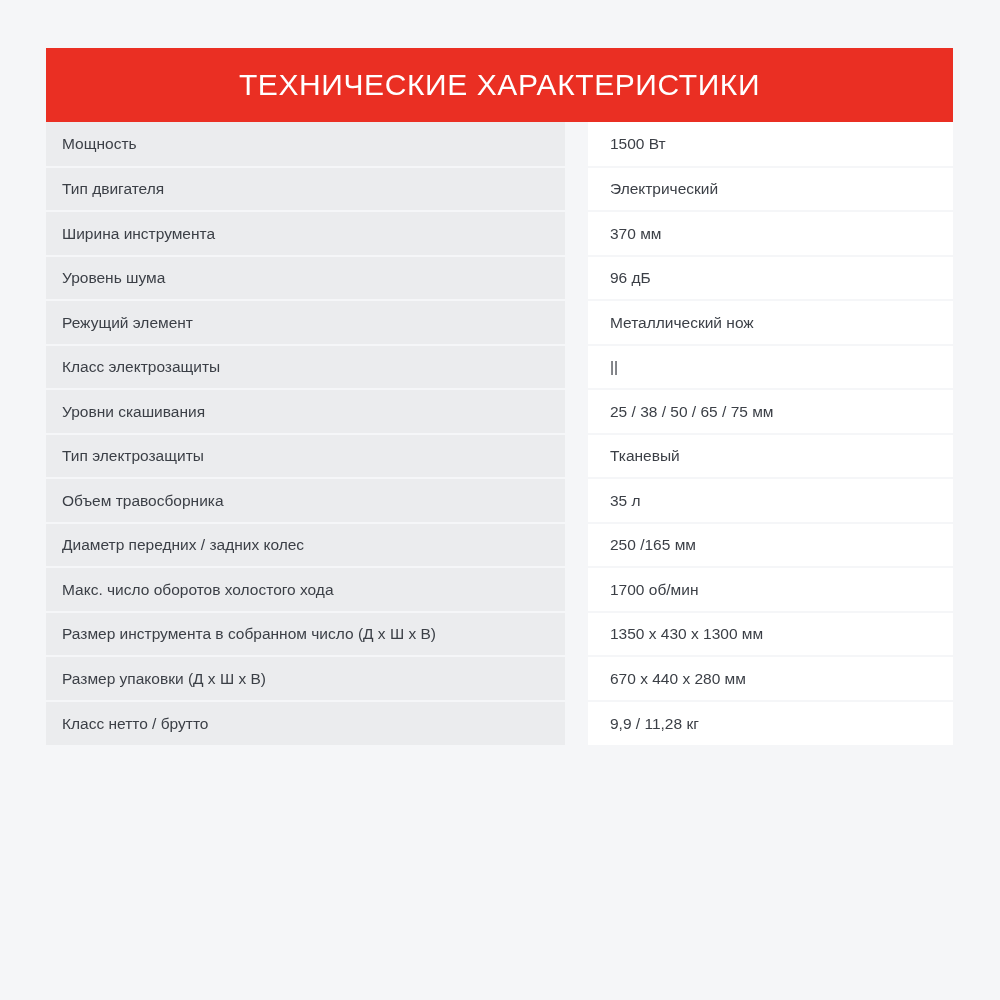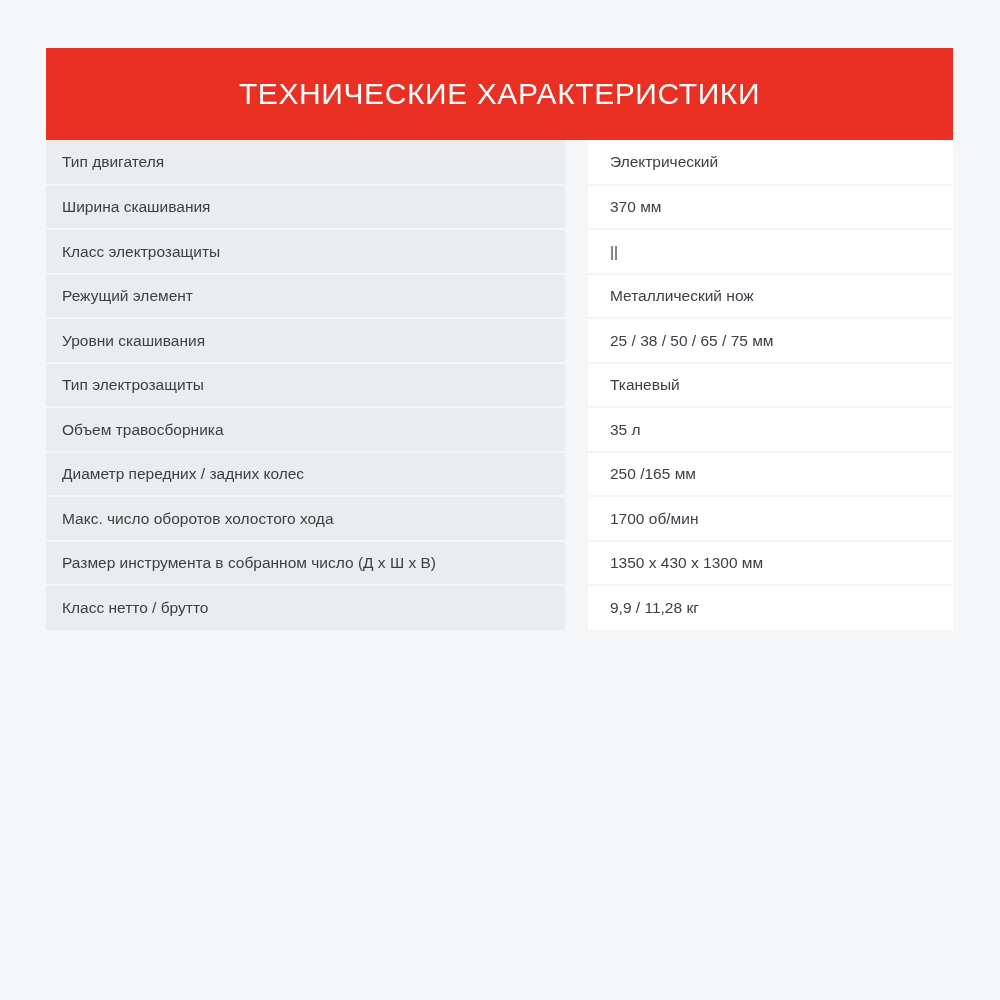--- a/index.html
+++ b/index.html
@@ -18,21 +18,21 @@
 
   .sheet {
     position: absolute;
     left: 46px;
     top: 48px;
     width: 907px;
   }
 
   
   .spec-header {
-    height: 92px;
+    height: 74px;
     background: #ea2f23;
     display: flex;
     align-items: center;
     justify-content: center;
   }
   .spec-header-title {
     color: #ffffff;
     font-size: 30px;
     letter-spacing: 0.6px;
     font-weight: 400;
@@ -96,38 +96,48 @@
   </div>
 
   <table class="spec-table">
     <colgroup>
       <col style="width:519px">
       <col style="width:23px">
       <col style="width:365px">
     </colgroup>
     <tbody>
         <tr class="spec-row">
+          <td class="spec-cell-label">Мощность</td>
+          <td class="col-gap"></td>
+          <td class="spec-cell-value">1500 Вт</td>
+        </tr>
+        <tr class="spec-row">
           <td class="spec-cell-label">Тип двигателя</td>
           <td class="col-gap"></td>
           <td class="spec-cell-value">Электрический</td>
         </tr>
         <tr class="spec-row">
-          <td class="spec-cell-label">Ширина скашивания</td>
+          <td class="spec-cell-label">Ширина инструмента</td>
           <td class="col-gap"></td>
           <td class="spec-cell-value">370 мм</td>
+        </tr>
+        <tr class="spec-row">
+          <td class="spec-cell-label">Уровень шума</td>
+          <td class="col-gap"></td>
+          <td class="spec-cell-value">96 дБ</td>
+        </tr>
+        <tr class="spec-row">
+          <td class="spec-cell-label">Режущий элемент</td>
+          <td class="col-gap"></td>
+          <td class="spec-cell-value">Металлический нож</td>
         </tr>
         <tr class="spec-row">
           <td class="spec-cell-label">Класс электрозащиты</td>
           <td class="col-gap"></td>
           <td class="spec-cell-value">||</td>
-        </tr>
-        <tr class="spec-row">
-          <td class="spec-cell-label">Режущий элемент</td>
-          <td class="col-gap"></td>
-          <td class="spec-cell-value">Металлический нож</td>
         </tr>
         <tr class="spec-row">
           <td class="spec-cell-label">Уровни скашивания</td>
           <td class="col-gap"></td>
           <td class="spec-cell-value">25 / 38 / 50 / 65 / 75 мм</td>
         </tr>
         <tr class="spec-row">
           <td class="spec-cell-label">Тип электрозащиты</td>
           <td class="col-gap"></td>
           <td class="spec-cell-value">Тканевый</td>
@@ -146,20 +156,25 @@
           <td class="spec-cell-label">Макс. число оборотов холостого хода</td>
           <td class="col-gap"></td>
           <td class="spec-cell-value">1700 об/мин</td>
         </tr>
         <tr class="spec-row">
           <td class="spec-cell-label">Размер инструмента в собранном число (Д х Ш х В)</td>
           <td class="col-gap"></td>
           <td class="spec-cell-value">1350 x 430 x 1300 мм</td>
         </tr>
         <tr class="spec-row">
+          <td class="spec-cell-label">Размер упаковки (Д х Ш х В)</td>
+          <td class="col-gap"></td>
+          <td class="spec-cell-value">670 x 440 x 280 мм</td>
+        </tr>
+        <tr class="spec-row">
           <td class="spec-cell-label">Класс нетто / брутто</td>
           <td class="col-gap"></td>
           <td class="spec-cell-value">9,9 / 11,28 кг</td>
         </tr>
       </tbody>
   </table>
 
 </div>
 
 </body></html>

